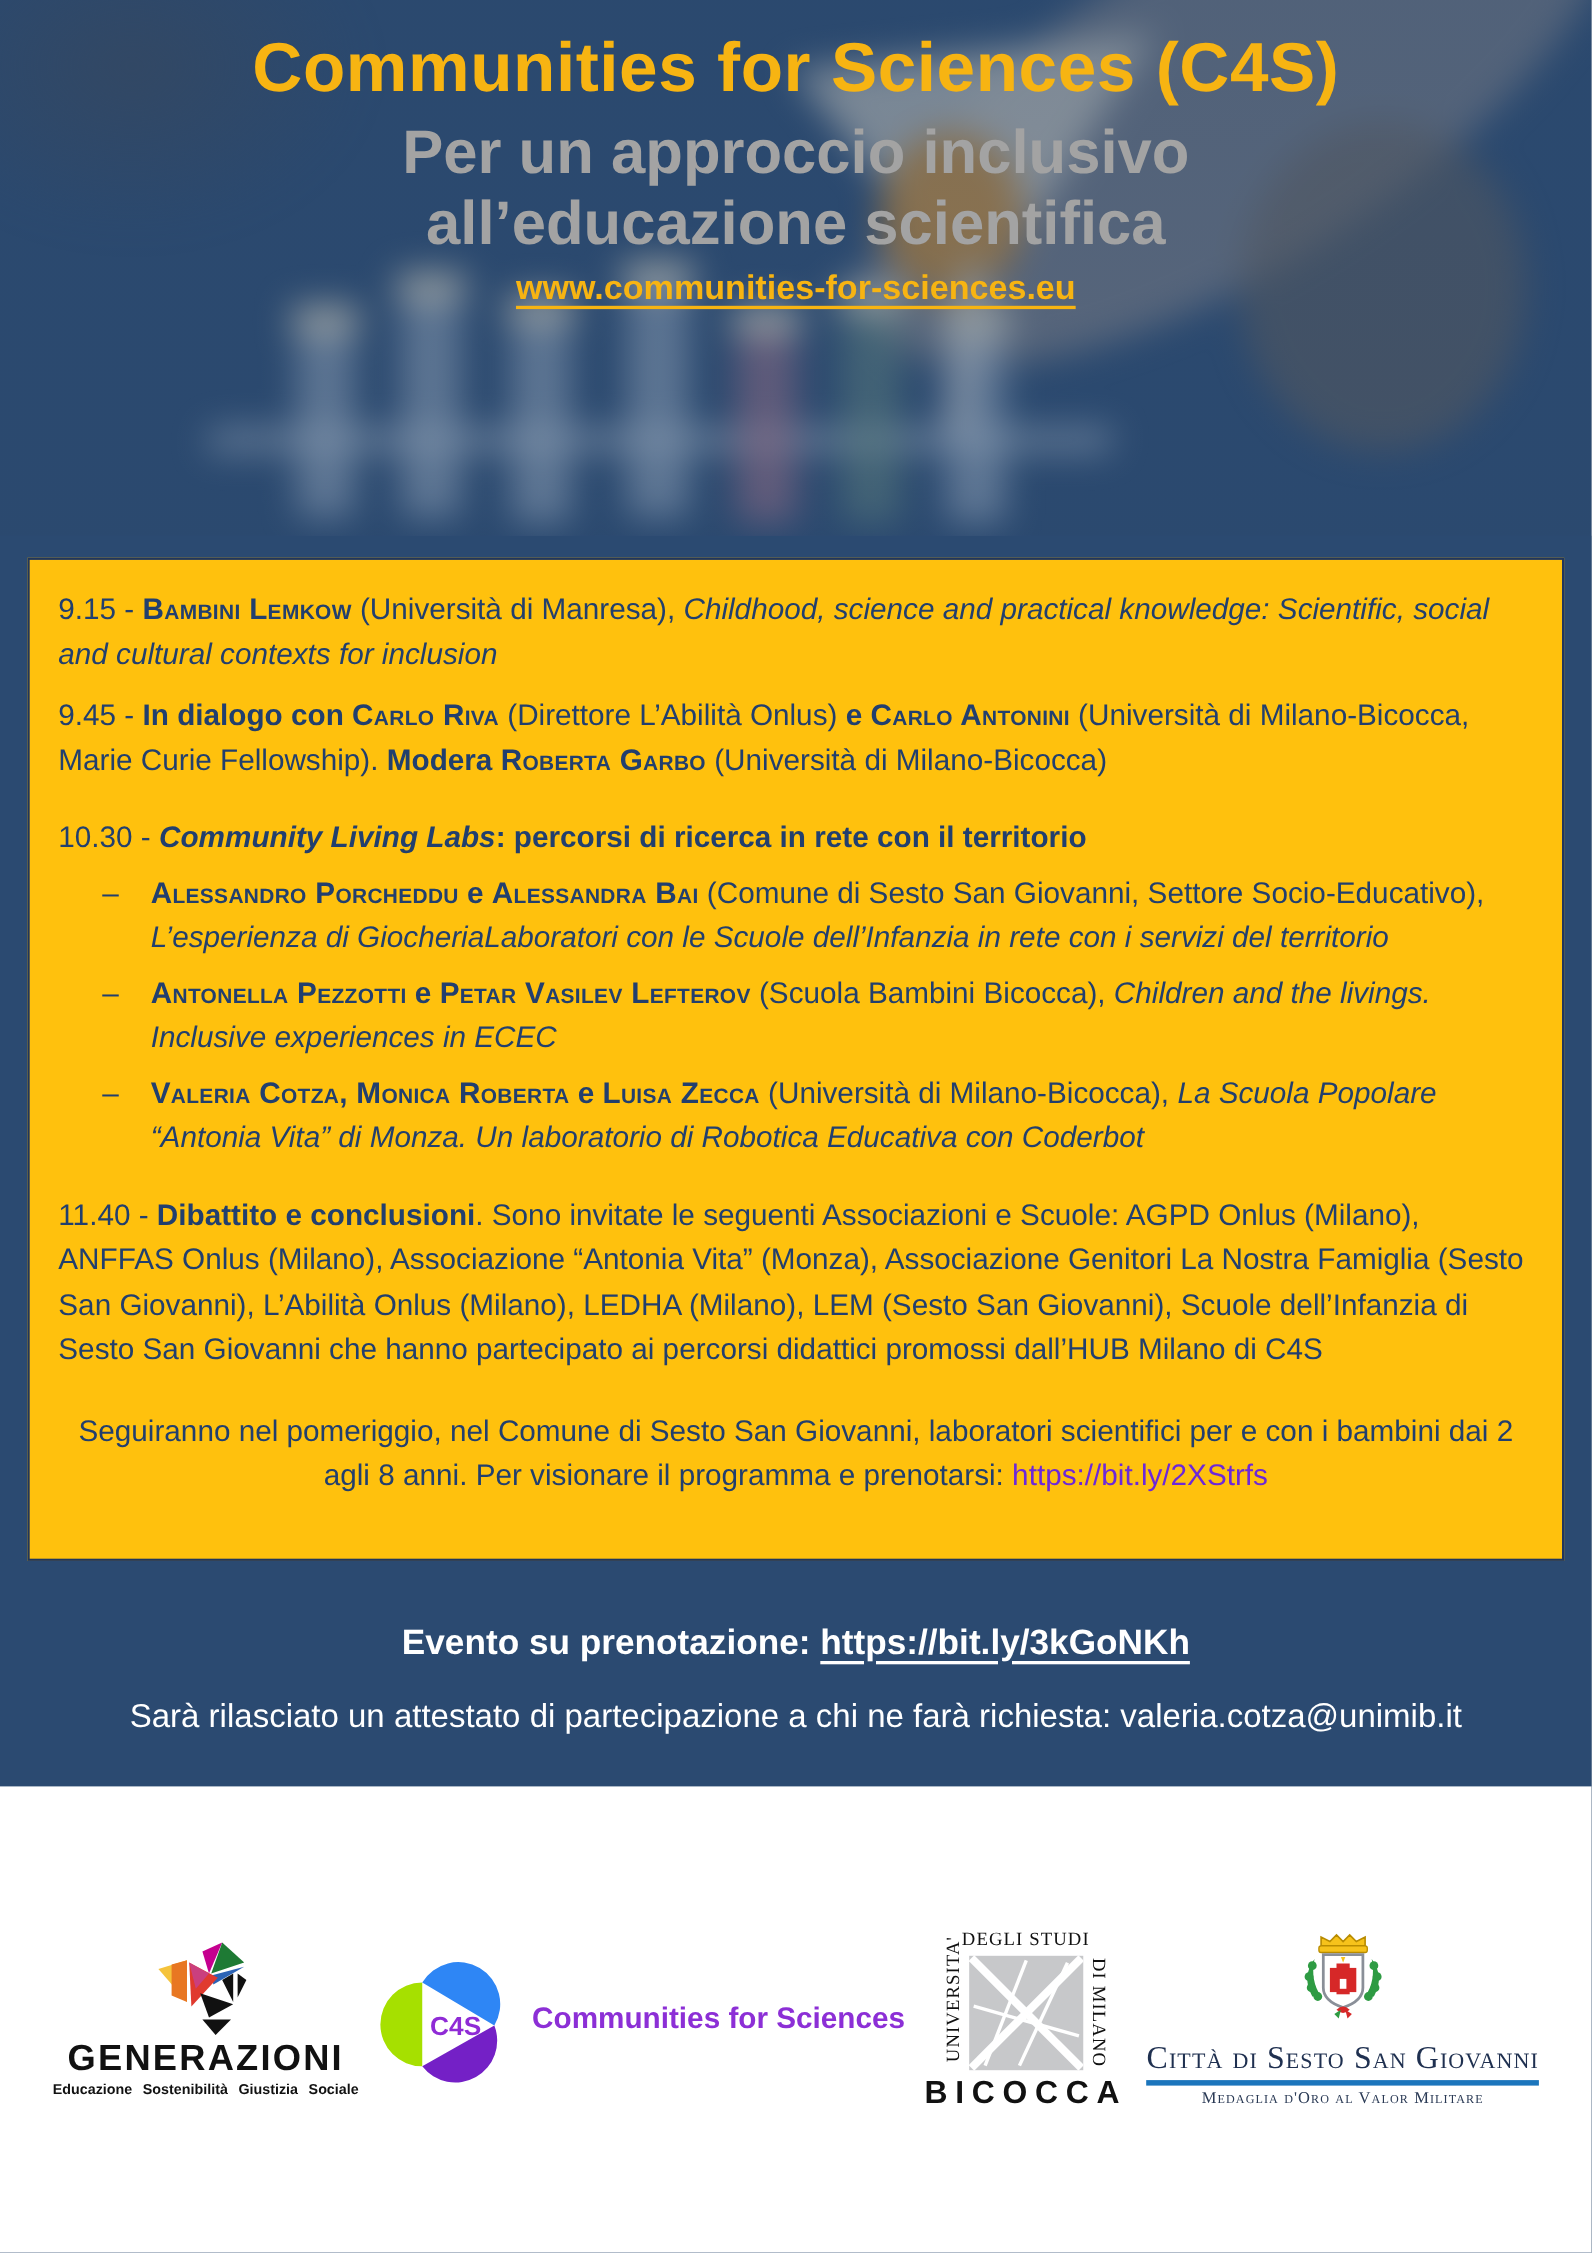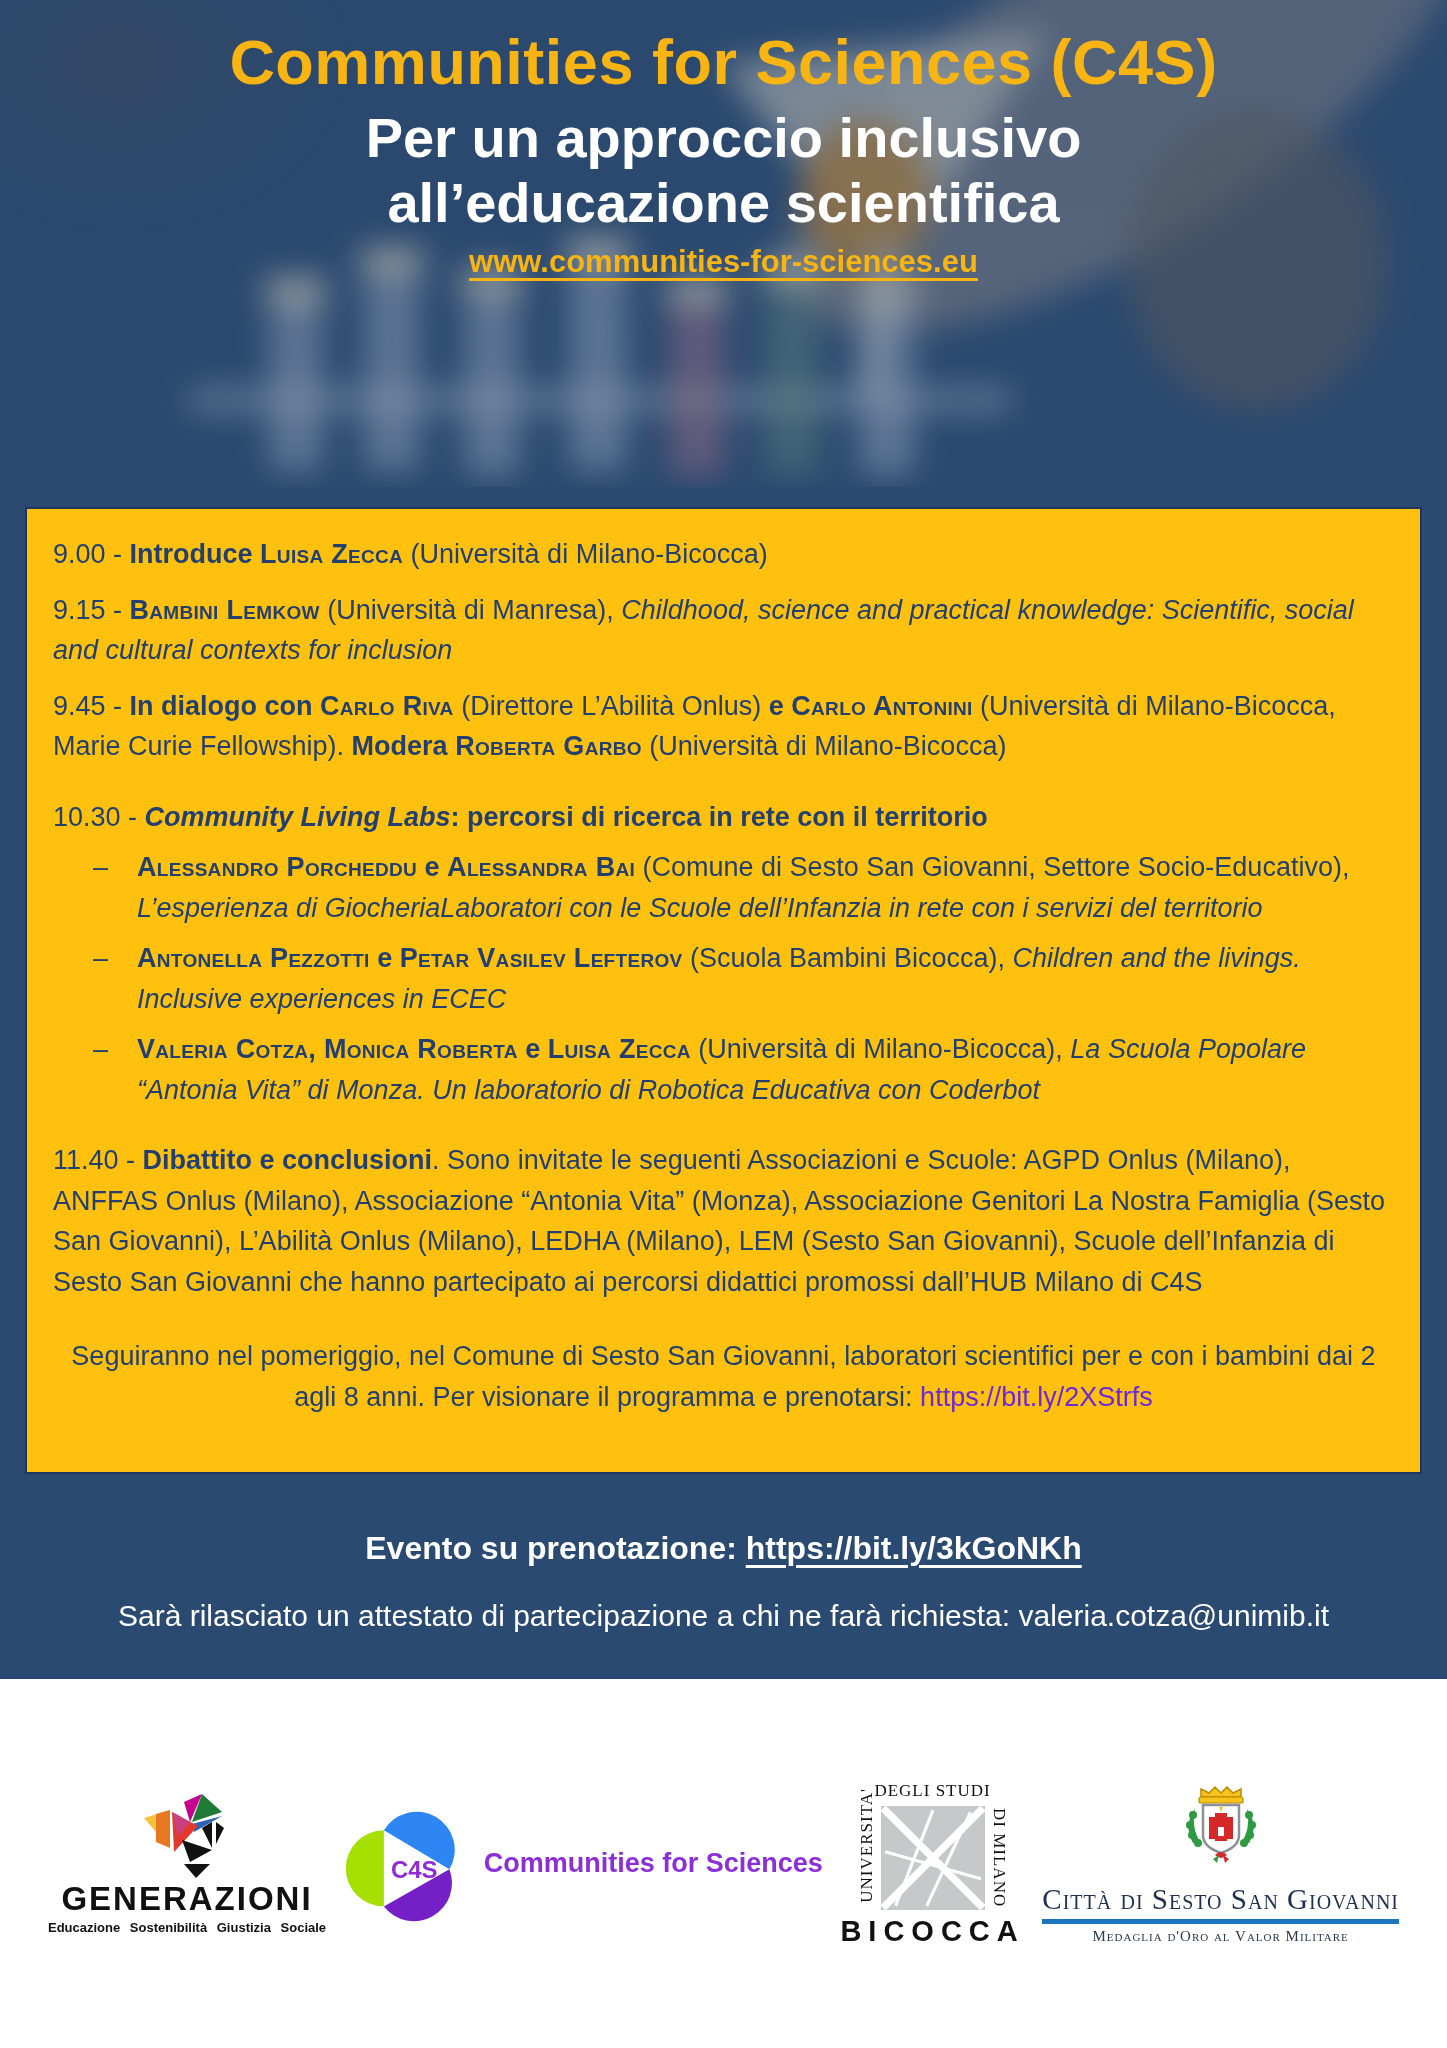--- a/index.html
+++ b/index.html
@@ -26,21 +26,21 @@
   .t1{left:300px;top:330px;width:52px;height:170px;}
   .t2{left:395px;top:300px;width:54px;height:200px;}
   .t3{left:495px;top:320px;width:54px;height:185px;}
   .t4{left:600px;top:290px;width:56px;height:210px;}
   .t5{left:700px;top:330px;width:54px;height:175px;background:rgba(205,130,150,.55);}
   .t6{left:795px;top:310px;width:54px;height:195px;background:rgba(130,170,140,.45);}
   .t7{left:890px;top:330px;width:54px;height:175px;}
   .photo-tint{position:absolute;inset:0;background:linear-gradient(180deg,rgba(43,72,108,.48),rgba(43,72,108,.38));}
   .hero-text{position:relative;z-index:3;text-align:center;padding-top:26px;}
   .hero-title{margin:0;font-size:63px;font-weight:700;color:#f7b412;letter-spacing:.5px;}
-  .hero-sub{margin:8px 0 0;font-size:56px;line-height:1.16;font-weight:700;color:#ffffff;}
+  .hero-sub{margin:8px 0 0;font-size:56px;line-height:1.16;font-weight:700;color:#a3a3a3;}
   .hero-site{display:inline-block;margin-top:8px;font-size:31px;font-weight:700;color:#f7b412;text-decoration:underline;text-underline-offset:6px;cursor:pointer;}
   
   .blue{flex:none;background:#2b4a71;color:#fff;}
   .when{text-align:center;padding:20px 0 14px;}
   .when-date{font-size:45px;font-weight:700;line-height:1.15;}
   .when-place{font-size:34px;margin-top:9px;line-height:1.2;}
   .when-room{font-size:34px;font-weight:700;margin-top:7px;line-height:1.2;}
   
   .program-box{
     margin:20px 25px 0;background:#ffc10d;border:2px solid #21365c;
@@ -126,21 +126,20 @@
         <div>all’educazione scientifica</div>
       </div>
       <a class="hero-site">www.communities-for-sciences.eu</a>
     </div>
   </header>
 
   <section class="blue">
 
     <div class="program-box">
       <div>
-          <div class="program-item"><span class="s-p">9.00 - </span><span class="s-b">Introduce </span><span class="s-n">Luisa Zecca</span><span class="s-p"> (Università di Milano-Bicocca)</span></div>
           <div class="program-item"><span class="s-p">9.15 - </span><span class="s-n">Bambini Lemkow</span><span class="s-p"> (Università di Manresa), </span><span class="s-i">Childhood, science and practical knowledge: Scientific, social and cultural contexts for inclusion</span></div>
           <div class="program-item"><span class="s-p">9.45 - </span><span class="s-b">In dialogo con </span><span class="s-n">Carlo Riva</span><span class="s-p"> (Direttore L’Abilità Onlus) </span><span class="s-b">e </span><span class="s-n">Carlo Antonini</span><span class="s-p"> (Università di Milano-Bicocca, Marie Curie Fellowship). </span><span class="s-b">Modera </span><span class="s-n">Roberta Garbo</span><span class="s-p"> (Università di Milano-Bicocca)</span></div>
           <div class="program-item space-before"><span class="s-p">10.30 - </span><span class="s-bi">Community Living Labs</span><span class="s-b">: percorsi di ricerca in rete con il territorio</span></div>
           <div class="program-item bullet"><span class="s-n">Alessandro Porcheddu</span><span class="s-b"> e </span><span class="s-n">Alessandra Bai</span><span class="s-p"> (Comune di Sesto San Giovanni, Settore Socio-Educativo), </span><span class="s-i">L’esperienza di GiocheriaLaboratori con le Scuole dell’Infanzia in rete con i servizi del territorio</span></div>
           <div class="program-item bullet"><span class="s-n">Antonella Pezzotti</span><span class="s-b"> e </span><span class="s-n">Petar Vasilev Lefterov</span><span class="s-p"> (Scuola Bambini Bicocca), </span><span class="s-i">Children and the livings. Inclusive experiences in ECEC</span></div>
           <div class="program-item bullet"><span class="s-n">Valeria Cotza, Monica Roberta</span><span class="s-b"> e </span><span class="s-n">Luisa Zecca</span><span class="s-p"> (Università di Milano-Bicocca), </span><span class="s-i">La Scuola Popolare “Antonia Vita” di Monza. Un laboratorio di Robotica Educativa con Coderbot</span></div>
           <div class="program-item space-before"><span class="s-p">11.40 - </span><span class="s-b">Dibattito e conclusioni</span><span class="s-p">. Sono invitate le seguenti Associazioni e Scuole: AGPD Onlus (Milano), ANFFAS Onlus (Milano), Associazione “Antonia Vita” (Monza), Associazione Genitori La Nostra Famiglia (Sesto San Giovanni), L’Abilità Onlus (Milano), LEDHA (Milano), LEM (Sesto San Giovanni), Scuole dell’Infanzia di Sesto San Giovanni che hanno partecipato ai percorsi didattici promossi dall’HUB Milano di C4S</span></div>
         </div>
       <p class="program-note">
         <span>Seguiranno nel pomeriggio, nel Comune di Sesto San Giovanni, laboratori scientifici per e con i bambini dai 2 agli 8 anni. Per visionare il programma e prenotarsi: </span><a>https://bit.ly/2XStrfs</a>

